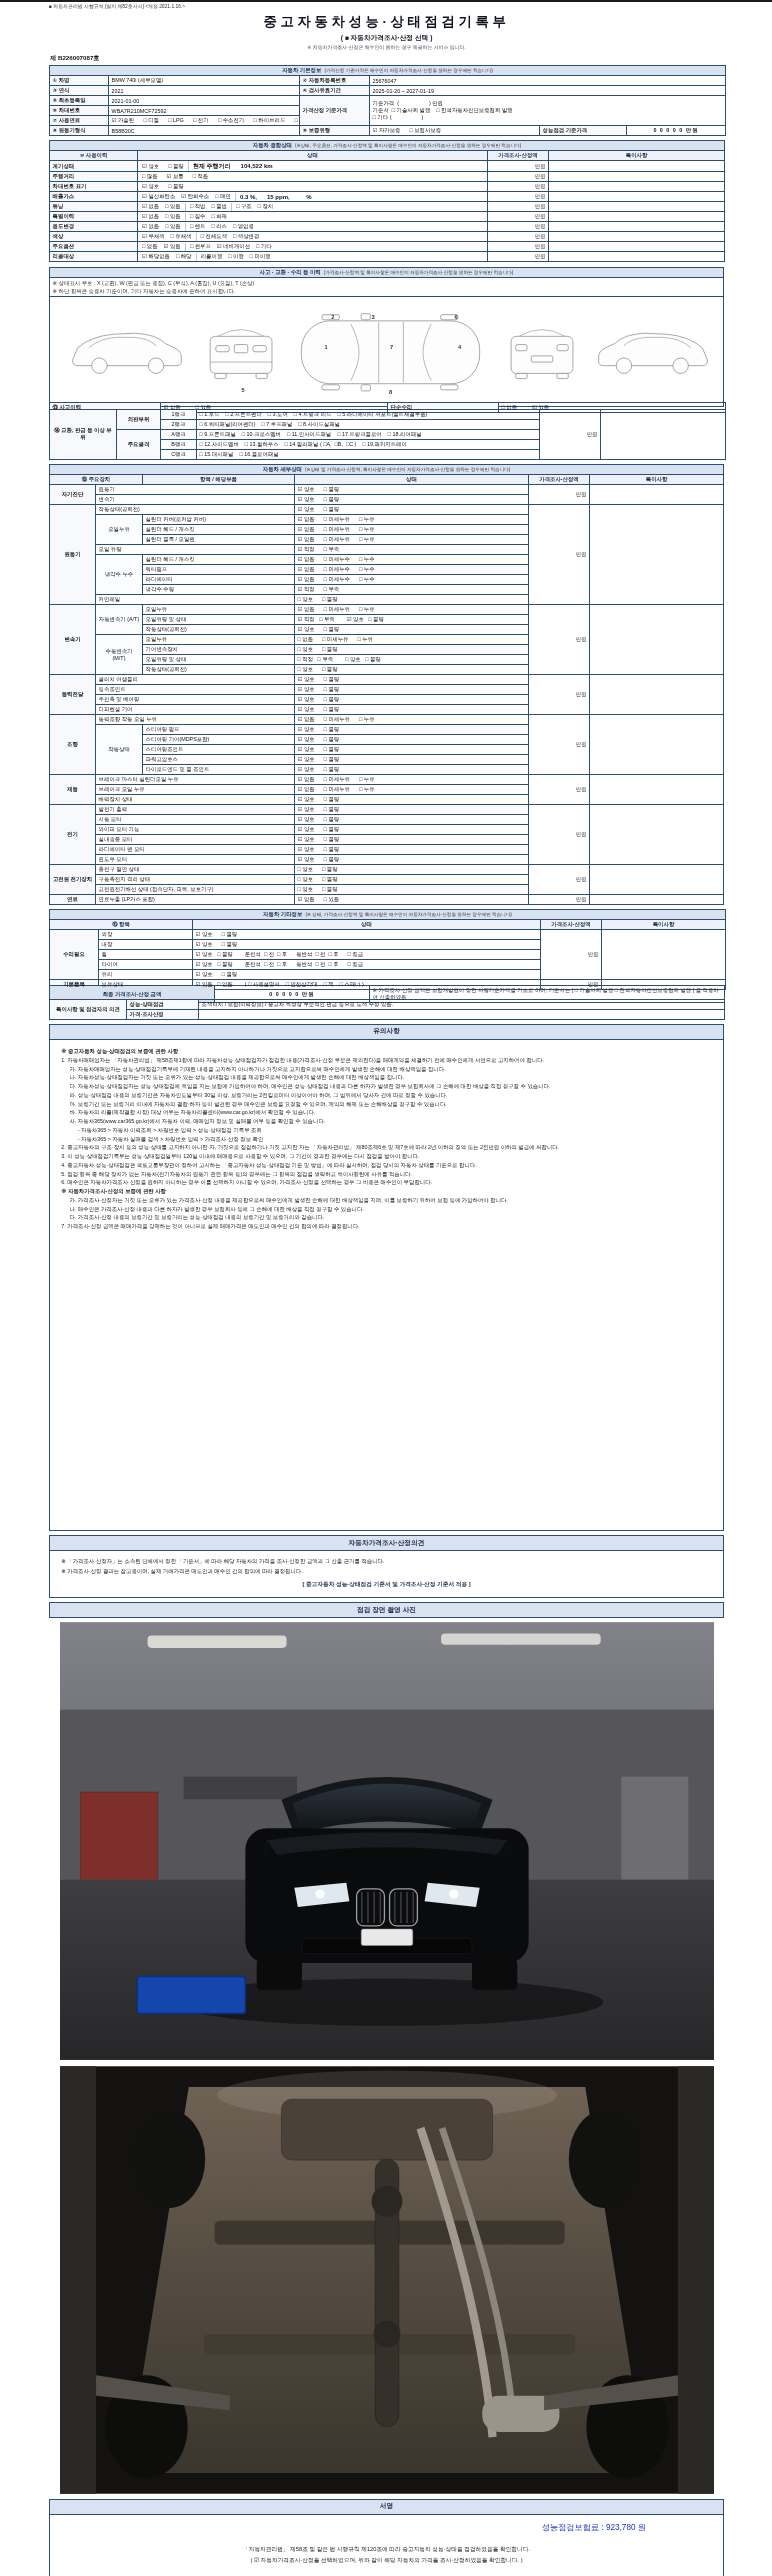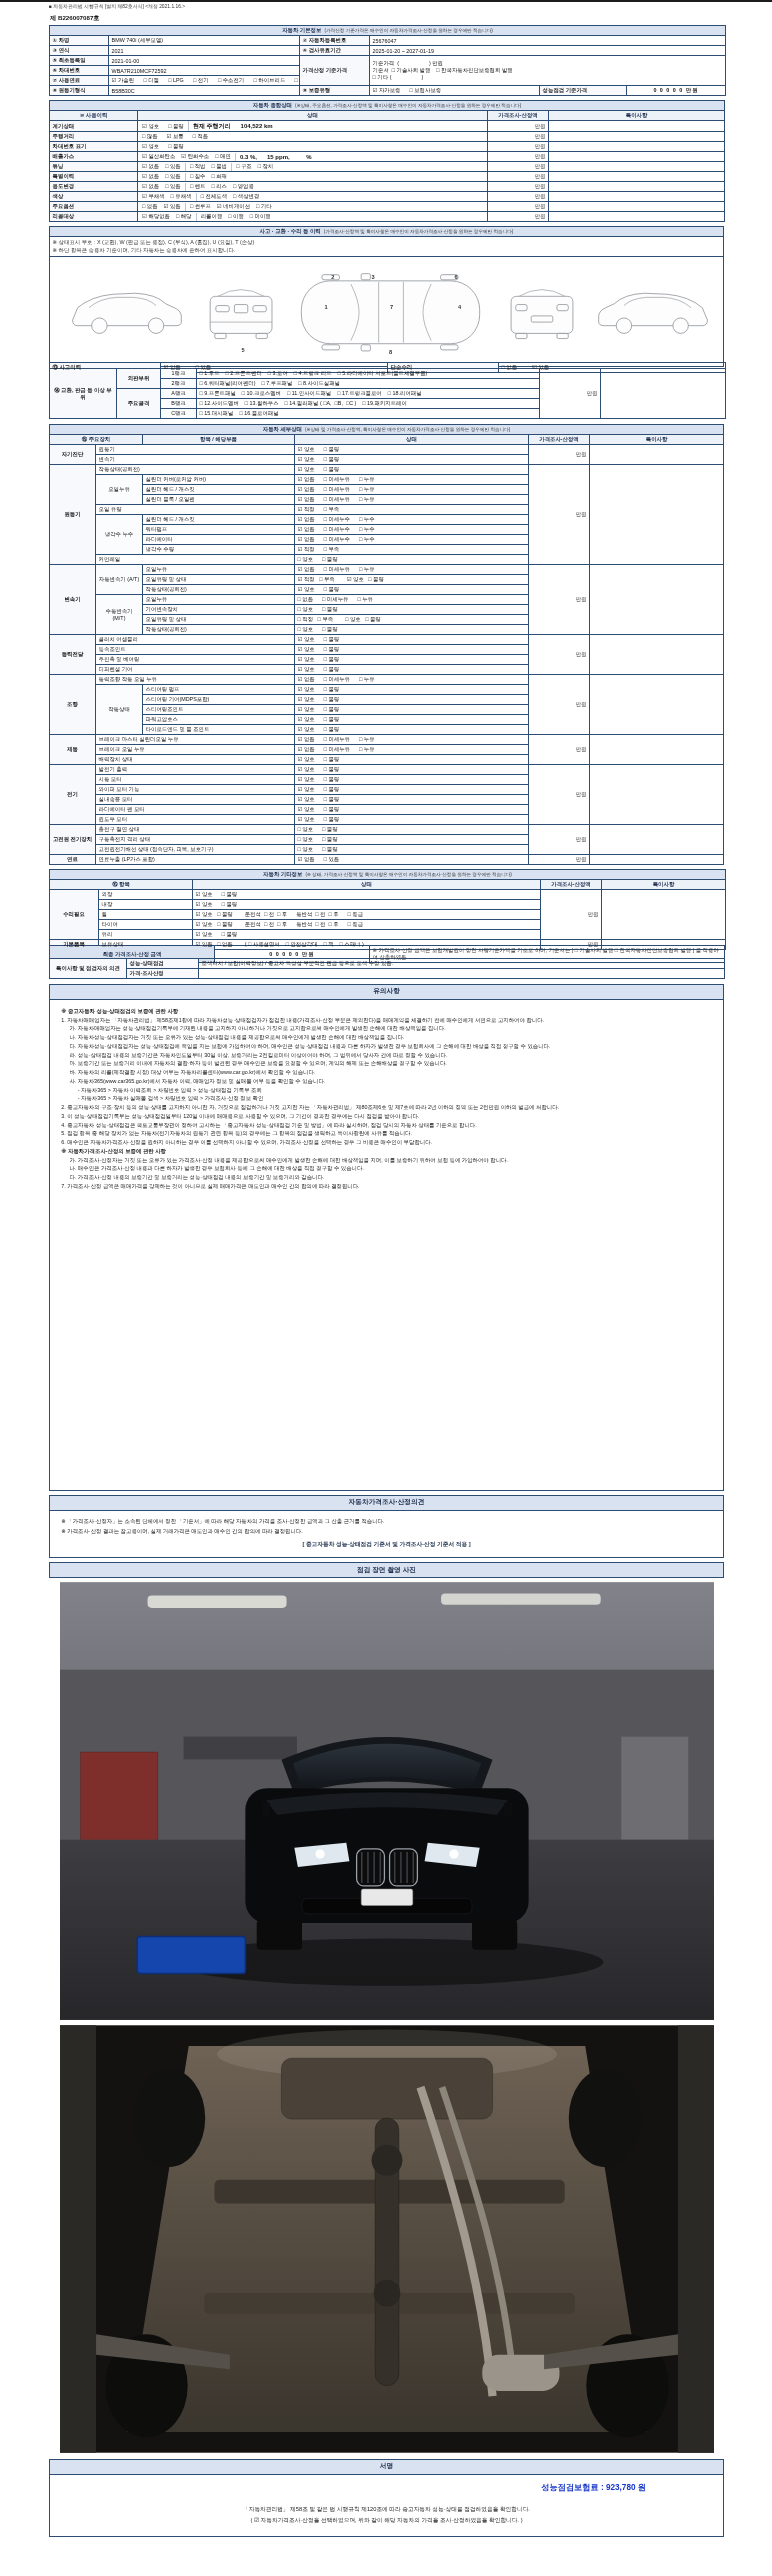--- a/index.html
+++ b/index.html
@@ -46,35 +46,40 @@
   .notice-body{padding:7.2px 11.3px;min-height:490px;}
   .nl{font-size:5.4px;line-height:1.62;color:#222;}
   .nl.b{font-weight:bold;}
   .nl.i1{padding-left:8.2px;}
   .nl.i2{padding-left:16.5px;}
   .assess-body{padding:6.2px 11.3px 8.2px;}
   .assess-line{font-size:5.4px;line-height:1.8;color:#222;}
   .assess-center{text-align:center;font-weight:bold;color:var(--navy);font-size:5.7px;margin-top:4.1px;}
   .photo{width:654px;margin:0 auto 5.2px;display:block;}
   .sign-body{position:relative;height:61px;}
-  .fee{position:absolute;right:77px;top:7.2px;color:#1533c8;font-weight:bold;font-size:8.2px;}
+  .fee{position:absolute;right:77px;top:7.2px;color:#1533c8;font-weight:normal;font-size:8.2px;}
   .sign-lines{position:absolute;left:0;right:0;top:29px;text-align:center;}
   .sign-line{font-size:5.7px;line-height:1.9;color:#222;}
   svg text.dnum{font-size:11px;fill:#333;font-weight:bold;}
   .carart{stroke:#8a8f96;stroke-width:1.5;fill:#fdfdfd;}
   .carline{stroke:#8a8f96;stroke-width:1.2;fill:none;}
 </style>
 </head>
 <body>
 
 <div class="topline"></div>
 <div class="topbar">■ 자동차관리법 시행규칙 [별지 제82호서식] &lt;개정 2021.1.16.&gt;</div>
 
 <div class="page">
 
+  <div class="titleblock">
+    <div class="main-title">중고자동차성능·상태점검기록부</div>
+    <div class="sub-title">( ■ 자동차가격조사·산정 선택 )</div>
+    <div class="title-note">※ 자동차가격조사·산정은 매수인이 원하는 경우 제공하는 서비스 입니다.</div>
+  </div>
   <div class="docno">제 B226007087호</div>
 
   <table class="sec">
     <colgroup>
         <col style="width:59px">
         <col style="width:191px">
         <col style="width:70px">
         <col style="width:170px">
         <col style="width:87px">
         <col style="width:99px">

